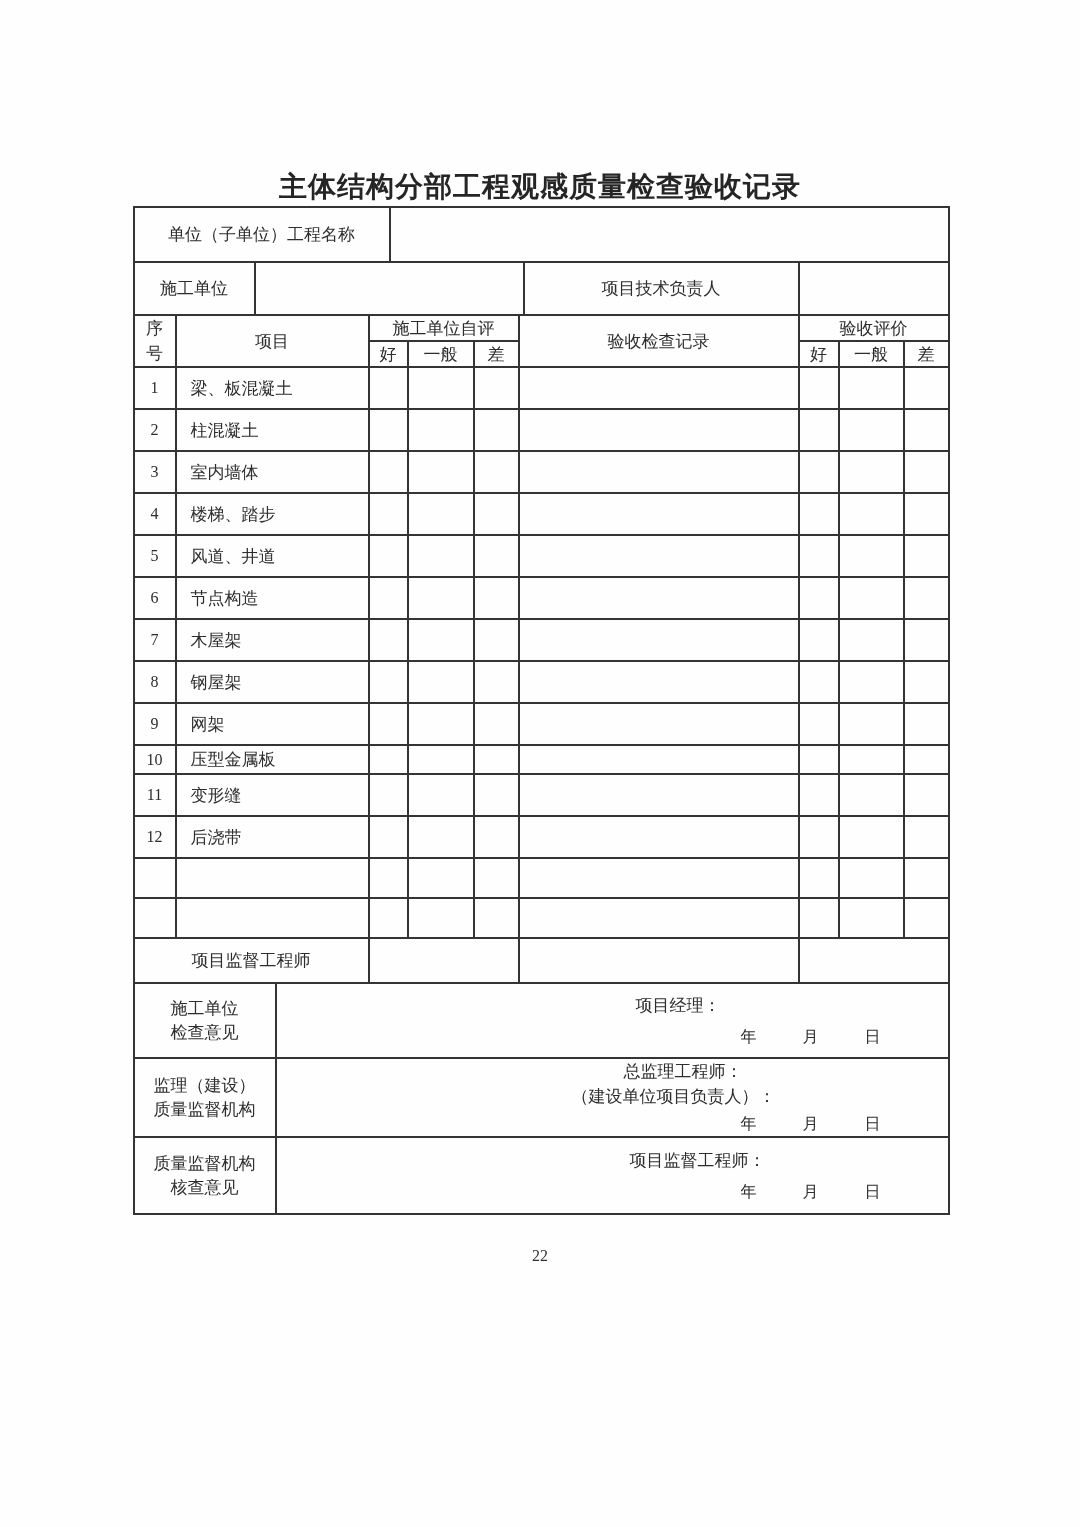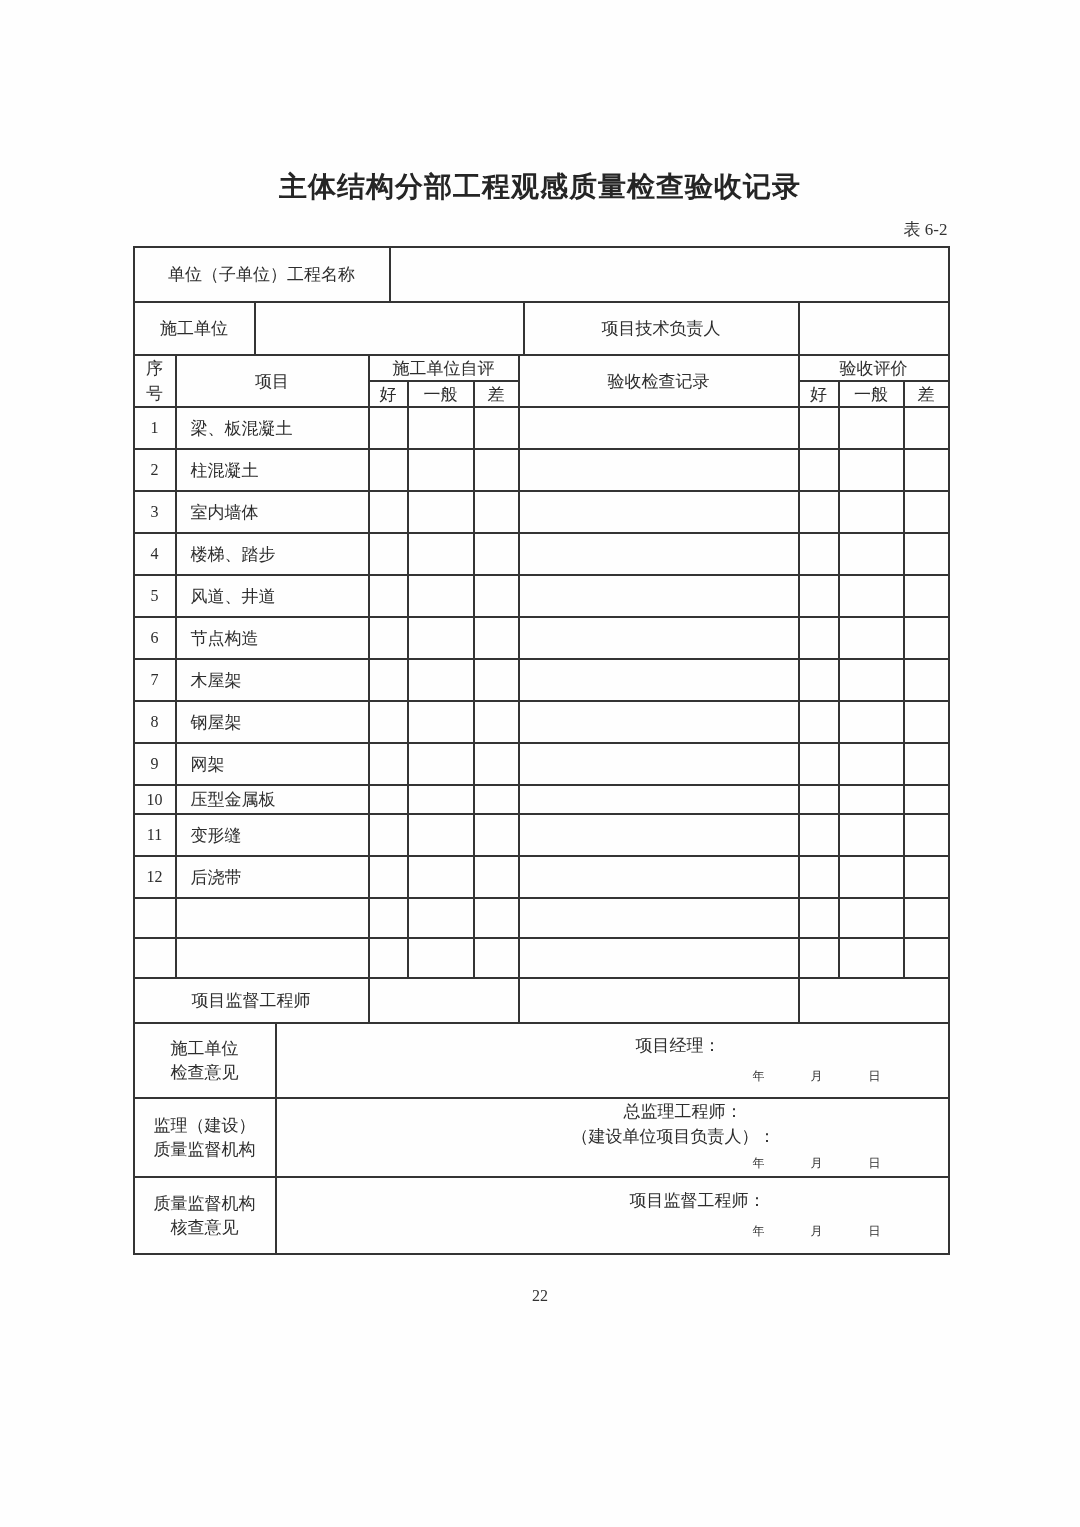--- a/index.html
+++ b/index.html
@@ -26,33 +26,32 @@
   .c { text-align:center;border-radius:14px; }
   .item-cell { text-align:left; padding-left:14px; }
   .num-cell { font-size:16px; }
   .two-line div { line-height:24px; text-align:center; }
   .seq-head div { line-height:25px; }
   .sig {
     display:flex; flex-direction:column; justify-content:center; align-items:flex-end;
     height:100%; padding-right:67px;
   }
   .sig-name { font-size:17px; line-height:25px; }
-  .sig-date { font-size:12px; line-height:25px; margin-top:6px; }
+  .sig-date { font-size:16px; line-height:25px; margin-top:6px; }
   .sig-date span { margin-left:46px; }
   .page-number {
     text-align:center; font-size:16px; margin-top:32px; color:#333;
   }
 </style>
 </head>
 <body>
 
 <div class="page">
 
   <div class="doc-title">主体结构分部工程观感质量检查验收记录</div>
-  <div class="table-label">表 6-2</div>
 
   <div class="form">
 
     <table>
       <colgroup>
         <col style="width:121px">
           <col style="width:135px">
           <col style="width:45px">
         <col style="width:89px">
           <col style="width:275px">

